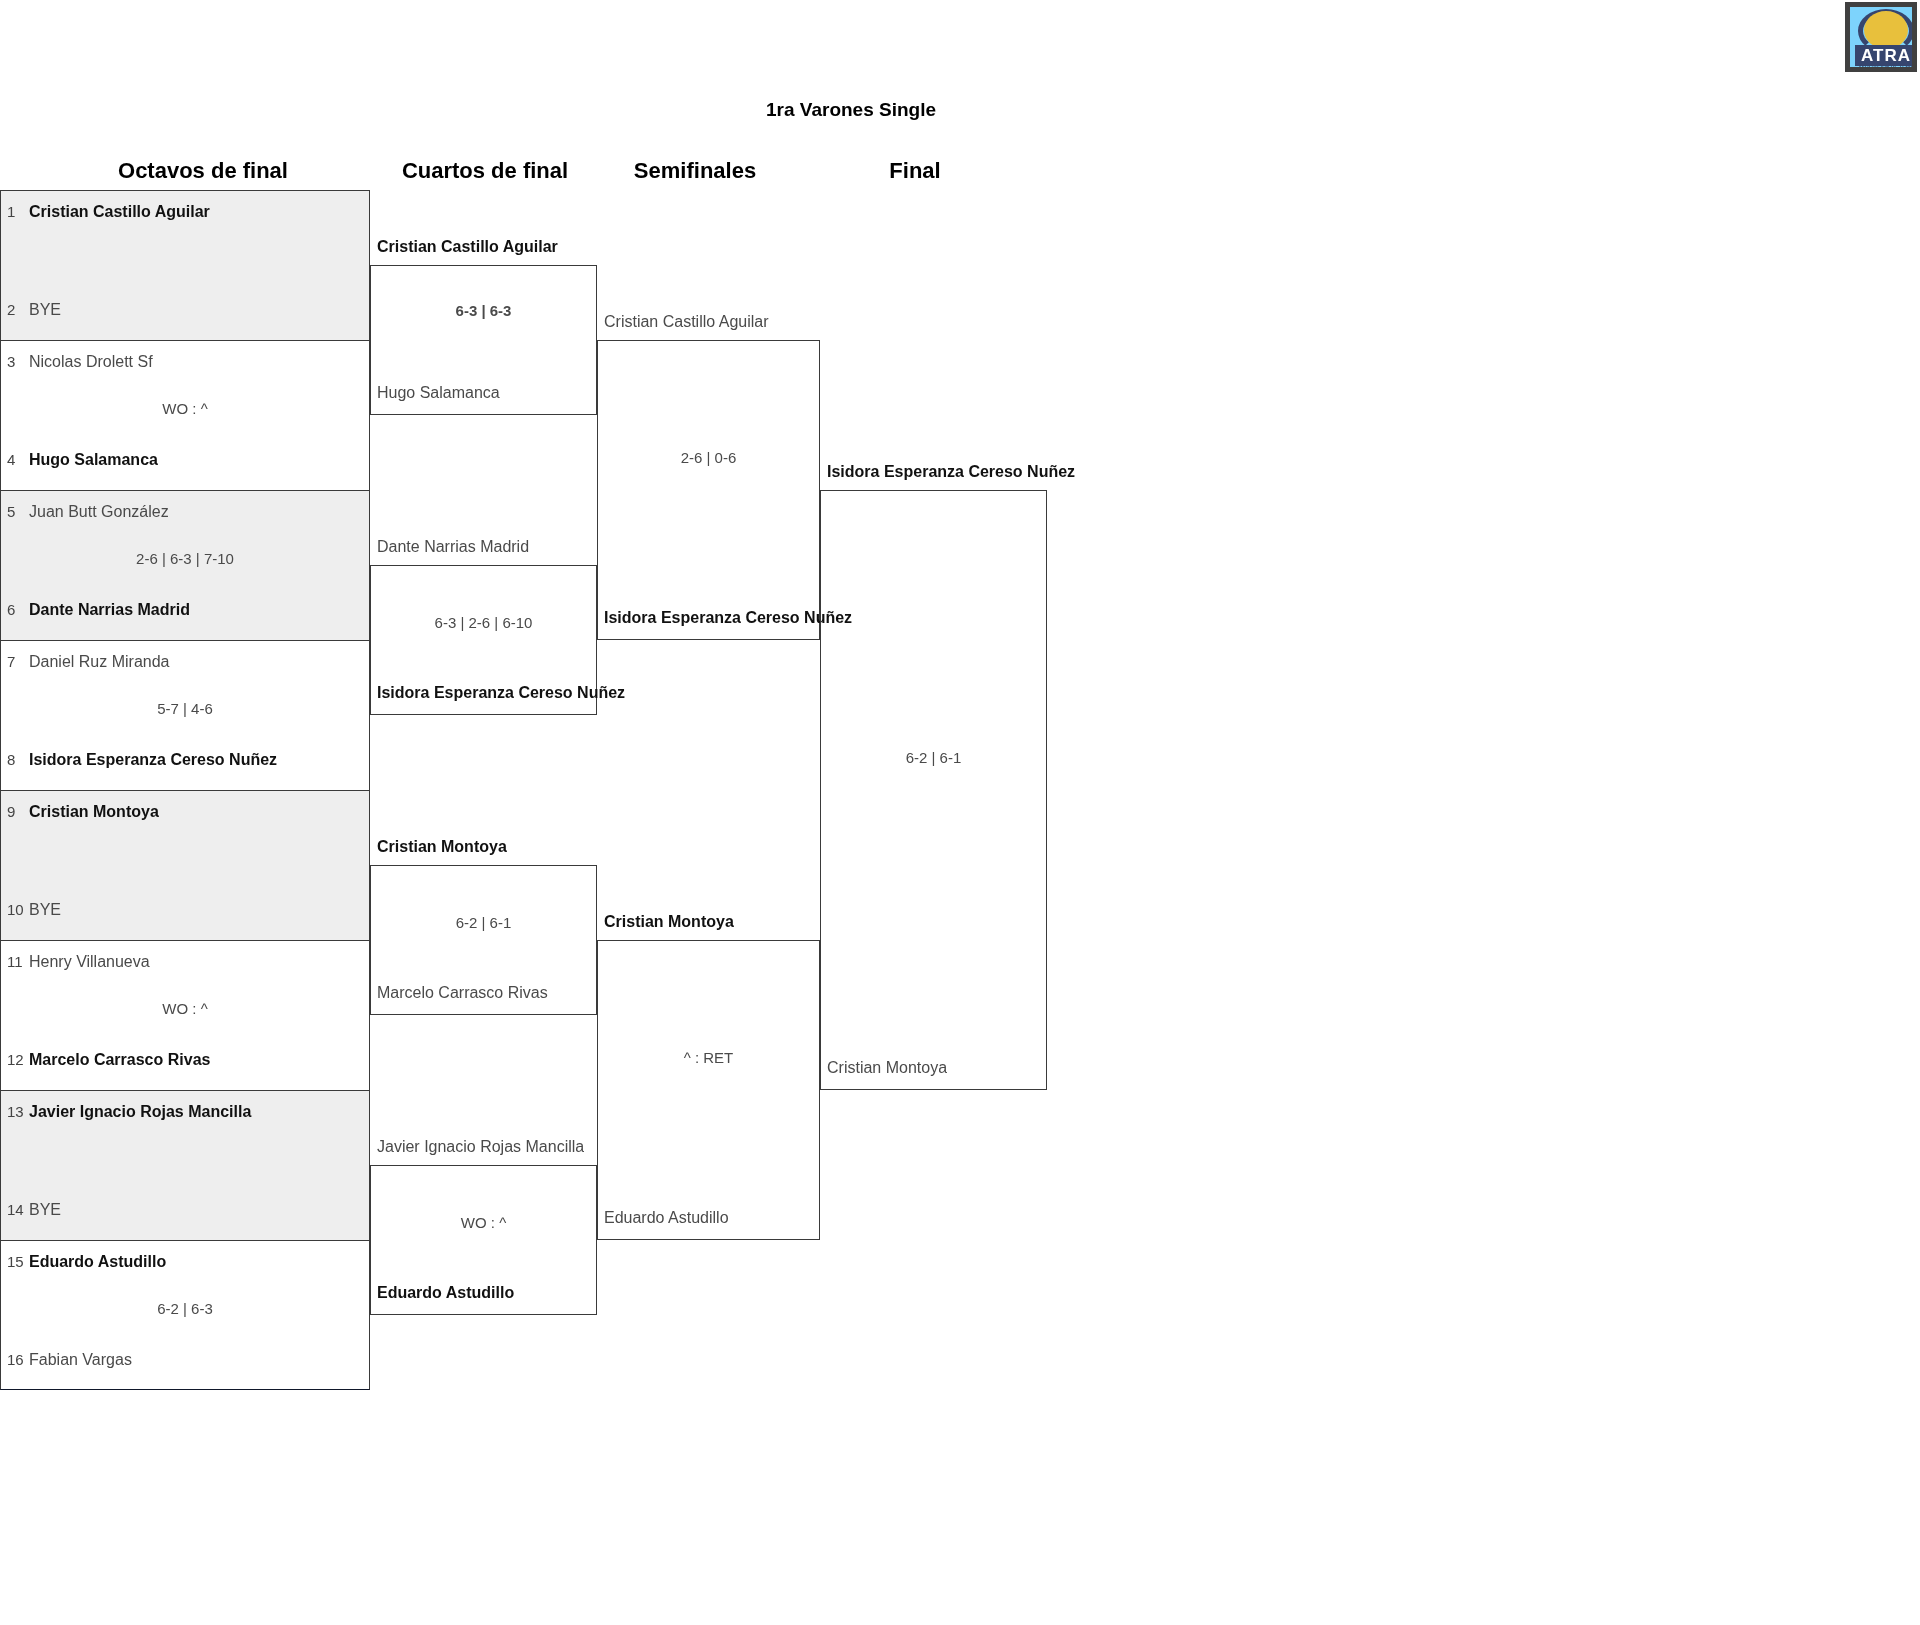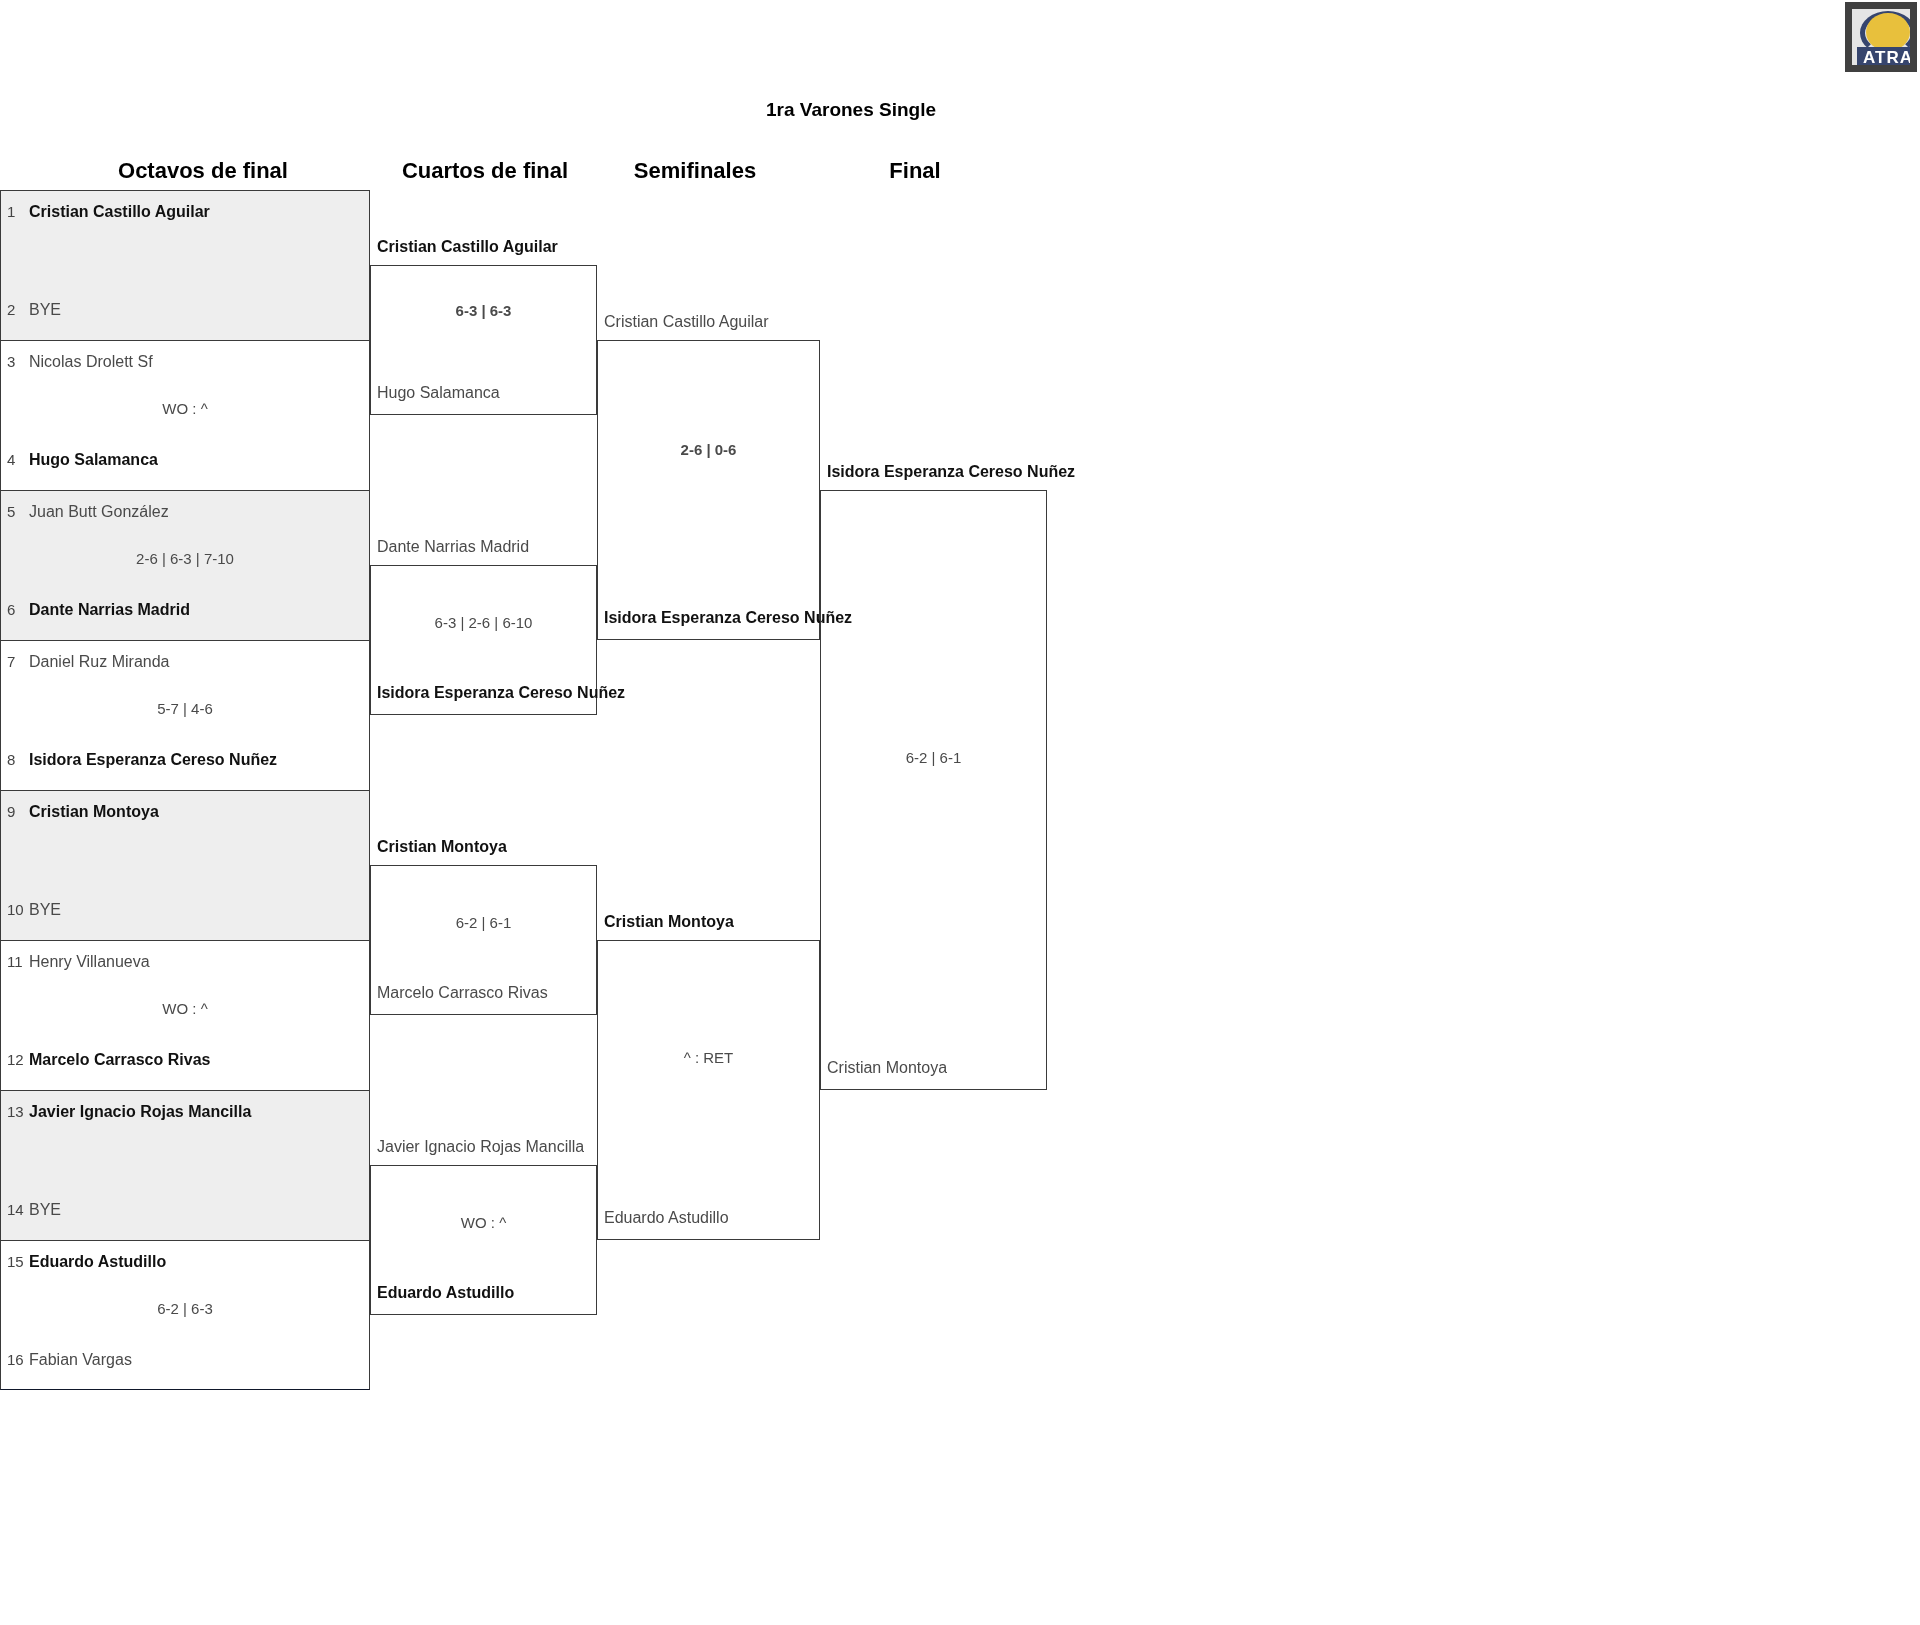--- a/index.html
+++ b/index.html
@@ -16,21 +16,21 @@
   
   .doc-title {
     position: absolute; left: 0px; top: 2px;
     font-size: 29px; font-weight: bold; line-height: 38px;
     letter-spacing: -0.2px; color: #000;
     white-space: pre;
   }
   .logo {
     position: absolute; left: 1845px; top: 2px;
     width: 72px; height: 70px;
-    border: 7px solid #404040; background: #e5e5e5;
+    border: 5px solid #404040; background: #7dd3fc;
     overflow: hidden;
   }
   .logo-ball {
     position: absolute; left: 14px; top: 4px; width: 44px; height: 38px;
     background: #e8c03c; border-radius: 50%;
   }
   .logo-arc {
     position: absolute; left: 8px; top: 2px; width: 56px; height: 44px;
     border: 5px solid #36456e; border-radius: 50%;
     border-bottom-color: transparent;
@@ -238,21 +238,21 @@
   </div>
 
   <div class="mbox" style="left:370px; top:1165px; width:227px; height:150px;">
     <div class="lbl-top lbl-above">Javier Ignacio Rojas Mancilla</div>
     <div class="score" style="top:48px;">WO : ^</div>
     <div class="lbl-bot lbl-atbot win">Eduardo Astudillo</div>
   </div>
 
   <div class="mbox" style="left:597px; top:340px; width:223px; height:300px;">
     <div class="lbl-top lbl-above">Cristian Castillo Aguilar</div>
-    <div class="score" style="top:100px;font-weight:bold;">2-6 | 0-6</div>
+    <div class="score" style="top:108px;">2-6 | 0-6</div>
     <div class="lbl-bot lbl-atbot win">Isidora Esperanza Cereso Nuñez</div>
   </div>
 
   <div class="mbox" style="left:597px; top:940px; width:223px; height:300px;">
     <div class="lbl-top lbl-above win">Cristian Montoya</div>
     <div class="score" style="top:108px;">^ : RET</div>
     <div class="lbl-bot lbl-atbot">Eduardo Astudillo</div>
   </div>
 
   <div class="mbox" style="left:820px; top:490px; width:227px; height:600px;">

